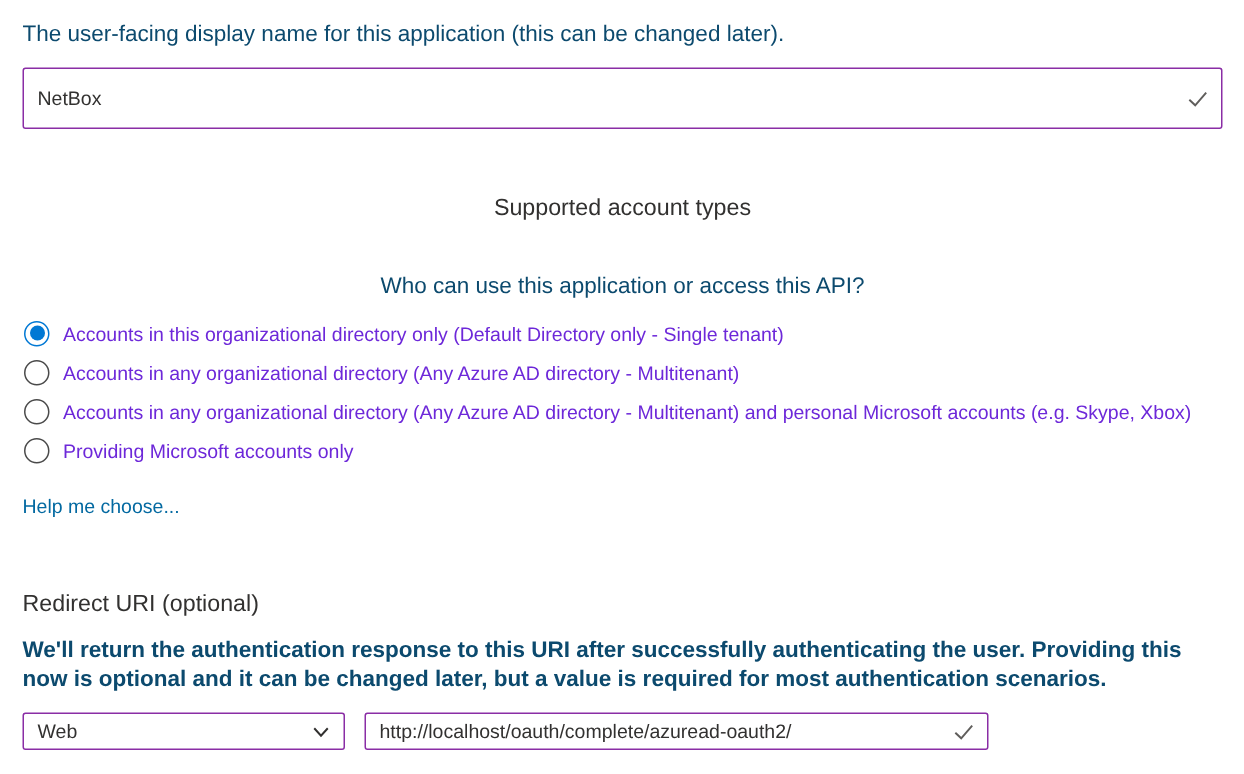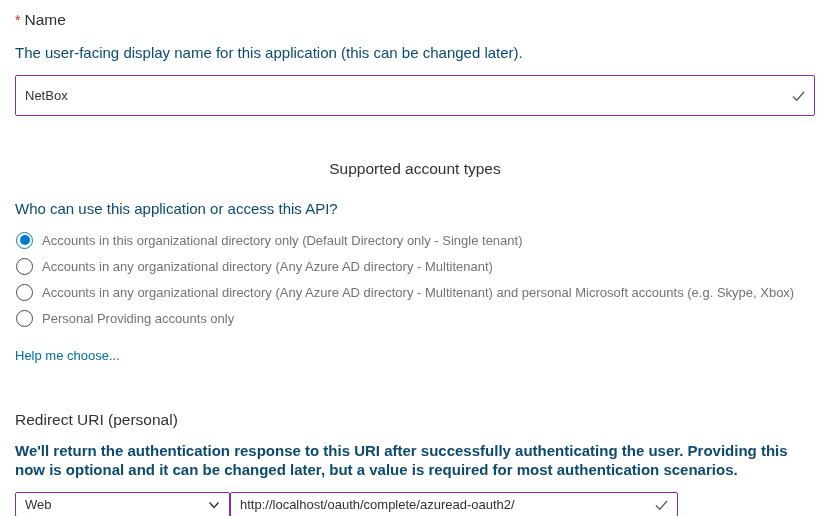--- a/index.html
+++ b/index.html
@@ -50,21 +50,21 @@
     position:absolute;
     right:9px;
     top:50%;
     transform:translateY(-50%);
     width:15px;
     height:15px;
     pointer-events:none;
   }
 
   .account-heading { margin-top:43px;text-align:center; }
-  .question-text { margin-top:21px; }
+  .question-text { margin-top:33px;text-align:center; }
 
   .radio-group { margin-top:9px; }
   .radio-row {
     display:flex;
     align-items:center;
     height:26px;
     cursor:pointer;
   }
   .radio-circle {
     width:17px;
@@ -81,40 +81,41 @@
   }
   .radio-row.selected .radio-circle::after {
     content:"";
     position:absolute;
     inset:2.5px;
     background:#0078d4;
     border-radius:50%;
   }
   .radio-label {
     font-size:13px;
-    color:#737373;
+    color:#6d28d9;
     margin-left:9px;
     white-space:nowrap;
   }
 
   .help-link {
     display:inline-block;
     margin-top:17px;
     font-size:13px;
     color:#0369a1;
     text-decoration:none;
     cursor:pointer;
   }
 
   .redirect-heading { margin-top:46px; }
   .uri-desc { margin-top:11px; line-height:19px;font-weight:bold; }
 
   .bottom-row {
     margin-top:13px;
     display:flex;
+    gap:13px;
     align-items:center;
   }
   .platform-select {
     position:relative;
     width:215px;
     height:25px;
     border:1.5px solid #8a2da5;
     border-radius:2px;
     background:#fff;
     display:flex;
@@ -127,33 +128,30 @@
   .select-chevron {
     position:absolute;
     right:8px;
     top:50%;
     transform:translateY(-50%);
     width:14px;
     height:14px;
   }
   .uri-input-wrap {
     position:relative;
-    width:448px;
+    width:416px;
     height:25px;
   }
 </style>
 </head>
 <body>
 
 <div class="page">
 
   
-  <div class="section-heading name-heading">
-    <span class="required-asterisk">*</span><span>Name</span>
-  </div>
 
   <div class="desc-text">The user-facing display name for this application (this can be changed later).</div>
 
   <div class="text-input-wrap">
     <input class="text-input" type="text" value="NetBox" style="">
     <svg class="input-check" viewBox="0 0 16 16">
       <path d="M2 8.5 L6.2 12.5 L14 3.5" fill="none" stroke="#605e5c" stroke-width="1.4"></path>
     </svg>
   </div>
 
@@ -170,28 +168,28 @@
     <div class="radio-row">
       <span class="radio-circle"></span>
       <span class="radio-label">Accounts in any organizational directory (Any Azure AD directory - Multitenant)</span>
     </div>
     <div class="radio-row">
       <span class="radio-circle"></span>
       <span class="radio-label">Accounts in any organizational directory (Any Azure AD directory - Multitenant) and personal Microsoft accounts (e.g. Skype, Xbox)</span>
     </div>
     <div class="radio-row">
       <span class="radio-circle"></span>
-      <span class="radio-label">Personal Providing accounts only</span>
+      <span class="radio-label">Providing Microsoft accounts only</span>
     </div>
   </div>
 
   <a class="help-link">Help me choose...</a>
 
   
-  <div class="section-heading redirect-heading">Redirect URI (personal)</div>
+  <div class="section-heading redirect-heading">Redirect URI (optional)</div>
 
   <div class="desc-text uri-desc">We'll return the authentication response to this URI after successfully authenticating the user. Providing this now is optional and it can be changed later, but a value is required for most authentication scenarios.</div>
 
   <div class="bottom-row">
     <div class="platform-select">
       <span>Web</span>
       <svg class="select-chevron" viewBox="0 0 14 14">
         <path d="M2.5 4.5 L7 9.5 L11.5 4.5" fill="none" stroke="#323130" stroke-width="1.3"></path>
       </svg>
     </div>

